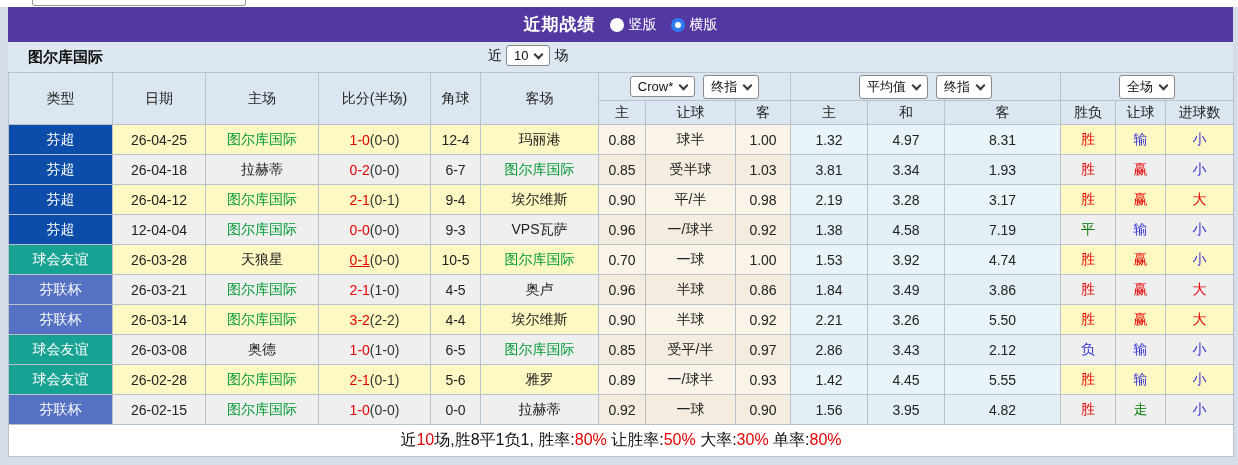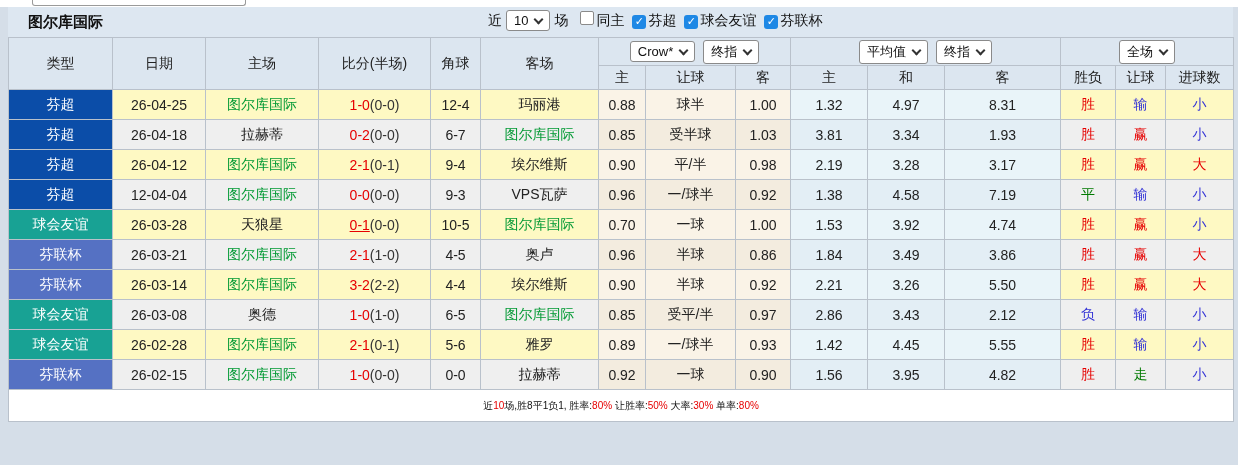--- a/index.html
+++ b/index.html
@@ -47,42 +47,52 @@
   tbody tr.even td { background:#efefef; }
   td.col-type { color:#fff; font-size:14px; }
   td.crow { background:#faf3e7; }
   tr.even td.crow { background:#f3ecdf; }
   td.avg { background:#e9f4f9; }
   tr.even td.avg { background:#e3eef5; }
   .self { color:#009933; }
   .score { color:#e60000; }
   .score.u { text-decoration:underline; }
   .half { color:#333; }
-  tfoot td { height:32px; background:#fff; font-size:10px; color:#111; }
+  tfoot td { height:32px; background:#fff; font-size:16px; color:#111; }
 </style>
 </head>
 <body>
 
 <div id="top-strip">
   <div id="top-widget-fragment"></div>
 </div>
 
 <div class="app">
 
+  <div class="title-bar">
+    <span class="title">近期战绩</span>
+    <span class="radio-opt">
+      <span class="radio-filled"></span>
+      <span>竖版</span>
+    </span>
+    <span class="radio-opt">
+      <span class="radio-ring"></span>
+      <span>横版</span>
+    </span>
+  </div>
 
   <div class="filter-bar">
     <span class="team-name">图尔库国际</span>
     <div class="filter-controls">
       <span>近</span>
       <span class="sel">
         <span>10</span>
         <i class="chev"></i>
       </span>
       <span>场</span>
-      <span id="filter-checkboxes"><span class="cb unchecked"></span><span class="cb-label">同主</span><span class="cb checked"></span><span class="cb-label">芬超</span><span class="cb checked"></span><span class="cb-label">球会友谊</span><span class="cb checked"></span><span class="cb-label">芬联杯</span></span>
     </div>
   </div>
 
   <table>
     <colgroup>
       <col style="width:104px">
         <col style="width:93px">
         <col style="width:113px">
       <col style="width:112px">
         <col style="width:50px">

